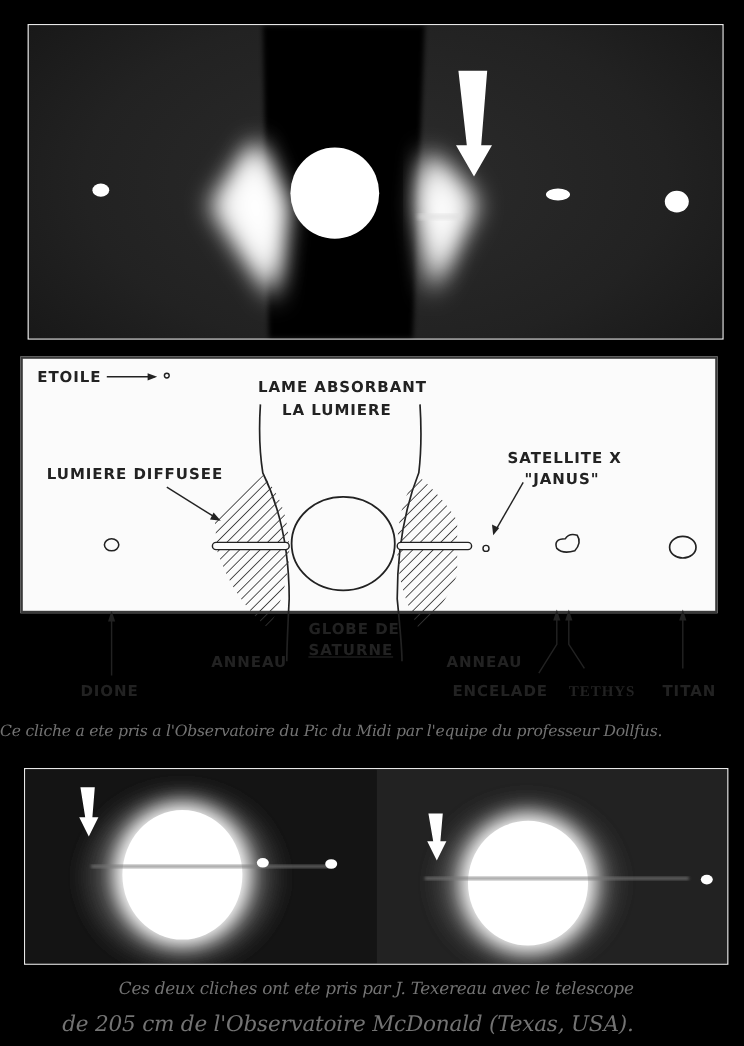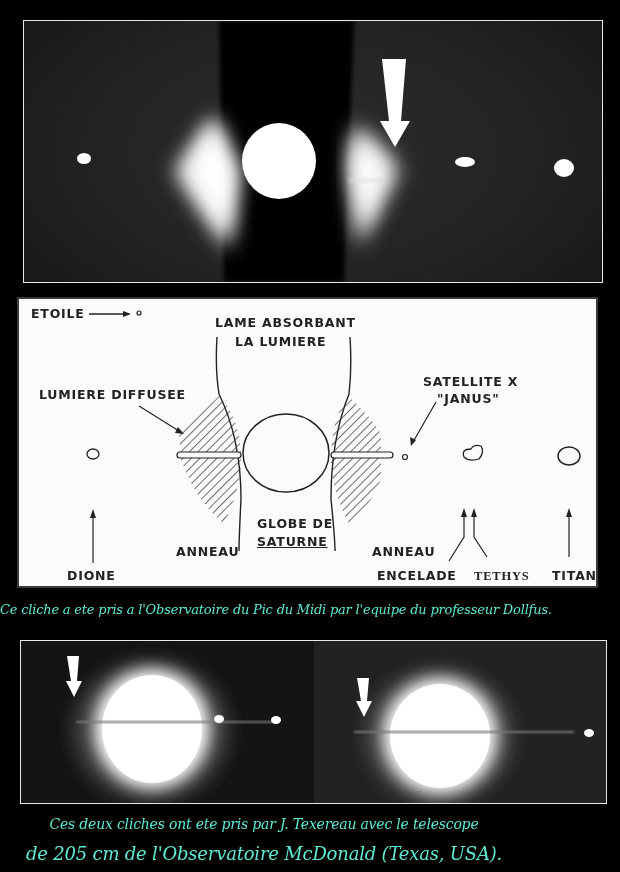--- a/index.html
+++ b/index.html
@@ -4,25 +4,25 @@
 <style>
   html, body { margin:0; padding:0; background:#000; }
   body { width:620px; height:872px; position:relative; overflow:hidden; font-family:"DejaVu Sans", sans-serif; }
   .photo { position:absolute; border:1px solid #e8e8e8; overflow:hidden; background:#1a1a1a; }
   #top-photo { left:23px; top:20px; width:578px; height:261px; }
   #top-photo .bg { position:absolute; inset:0;
     background: radial-gradient(ellipse 70% 90% at 50% 50%, #2c2c2c 0%, #222 60%, #151515 100%); }
   .dot { position:absolute; background:#fff; border-radius:50%; }
   .photo svg { position:absolute; left:0; top:0; }
 
-  #diagram { position:absolute; left:17px; top:297px; width:581px; height:291px; background:#fbfbfb; border:2px solid #3a3a3a; box-sizing:border-box; }
+  #diagram { position:absolute; left:17px; top:297px; width:581px; height:214px; background:#fbfbfb; border:2px solid #3a3a3a; box-sizing:border-box; }
   #diagram svg { position:absolute; left:0; top:0; }
   .lbl { position:absolute; font-family:"DejaVu Sans", sans-serif; font-weight:bold; font-size:12.5px; color:#222; letter-spacing:0.8px; white-space:nowrap; line-height:14px; }
 
-  .caption { position:absolute; left:0; width:528px; text-align:center; color:#5eead4; font-family:"DejaVu Serif", serif; font-style:italic; font-size:13px; letter-spacing:-0.2px; white-space:nowrap; }
+  .caption { position:absolute; left:0; width:528px; text-align:right; color:#737373; font-family:"DejaVu Serif", serif; font-style:italic; font-size:13px; letter-spacing:-0.2px; white-space:nowrap; }
   #caption-1 { top:602px; }
   #caption-2a { top:816px; font-size:14px; }
   #caption-2b { top:843px; font-size:18px; }
 
   #bottom-photos { position:absolute; left:20px; top:640px; width:585px; height:162px; border:1px solid #e8e8e8; overflow:hidden; background:#111; }
   .half { position:absolute; top:0; height:162px; overflow:hidden; }
   #bottom-left { left:0; width:293px; background:#141414; }
   #bottom-right { left:293px; width:292px; background:#222; }
 </style>
 </head>

